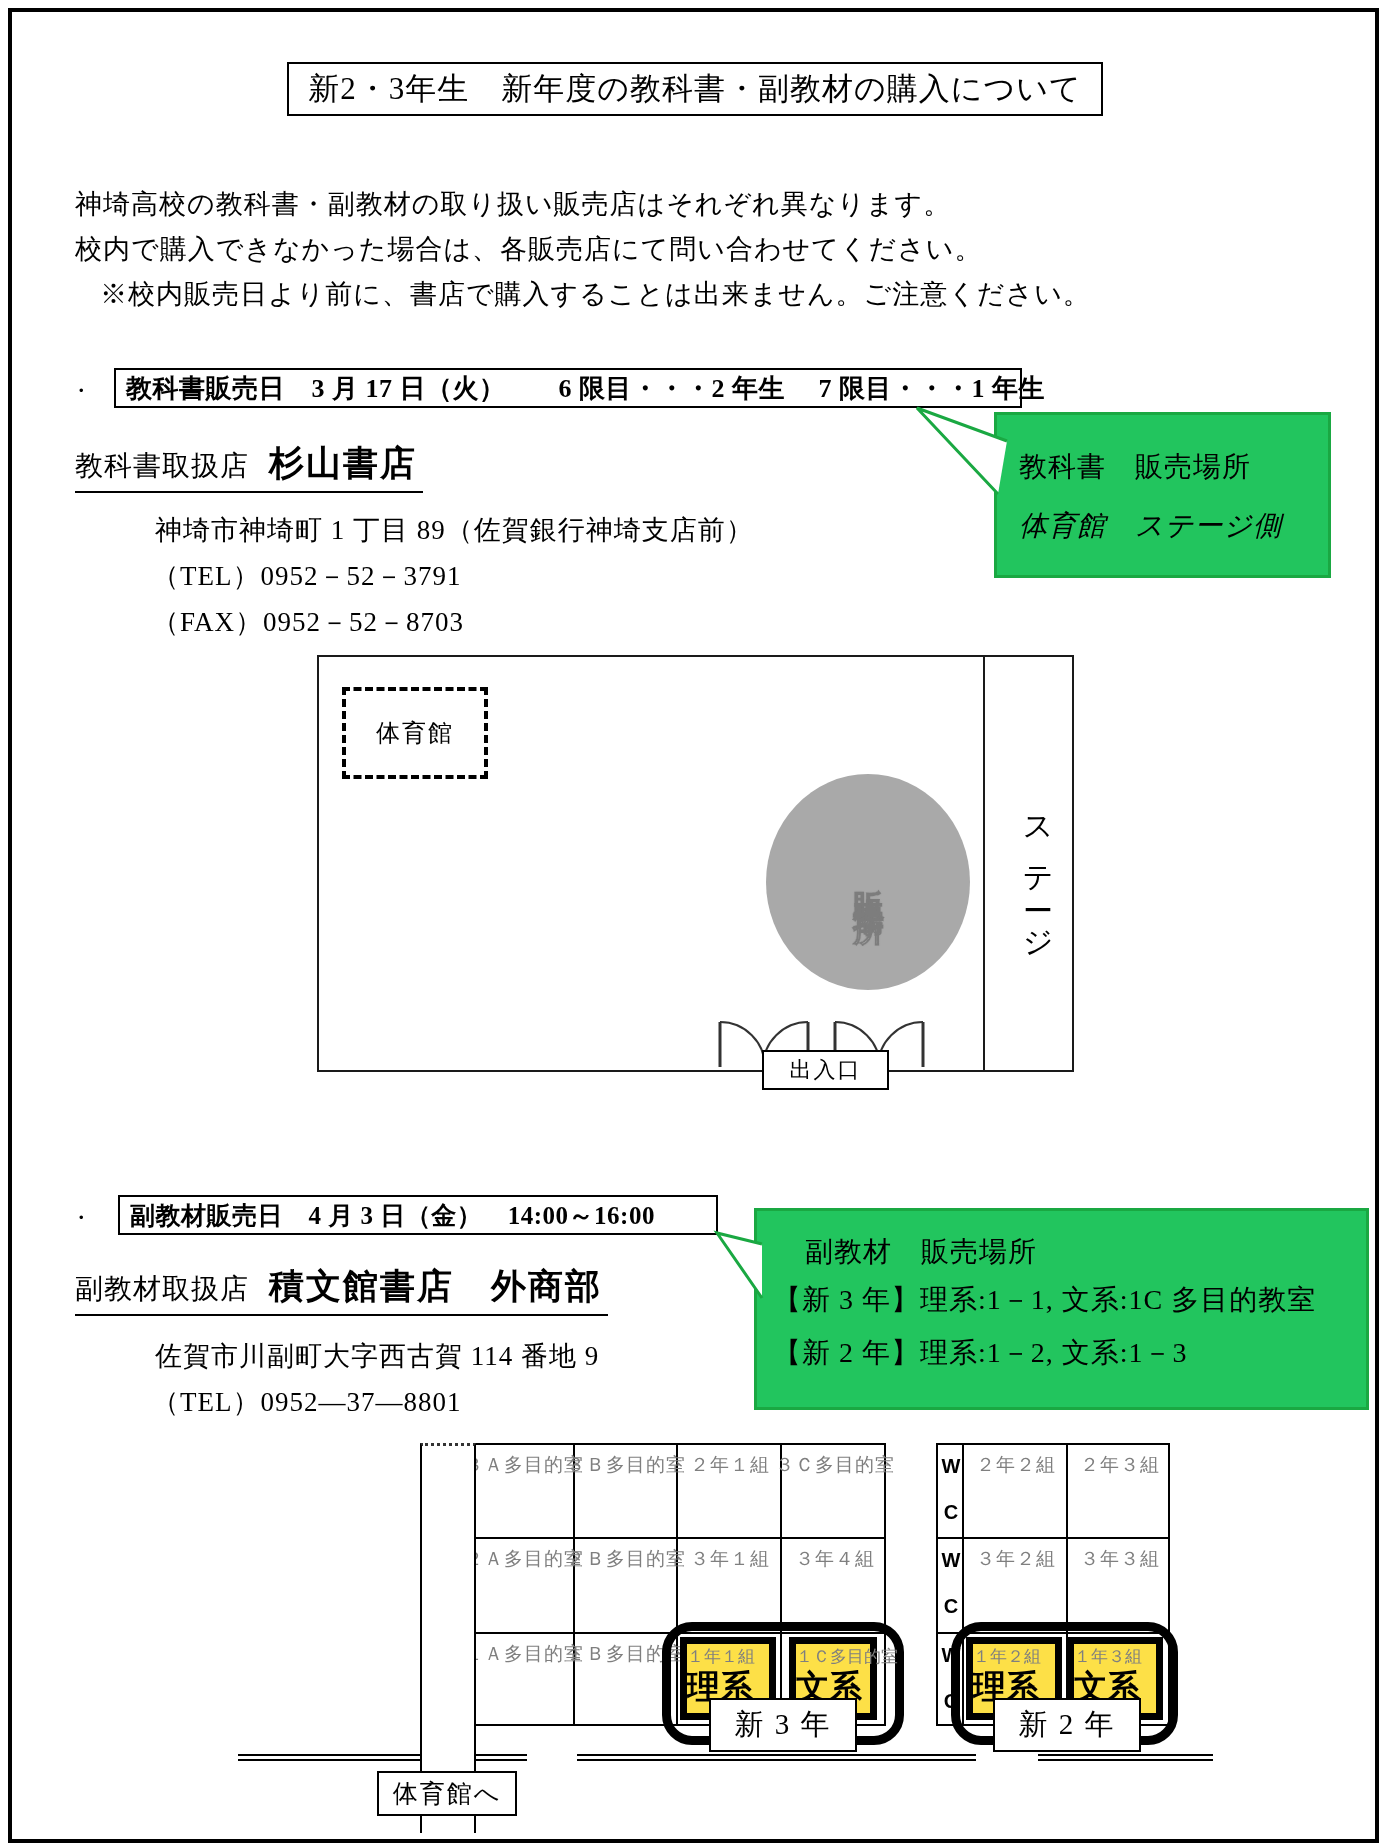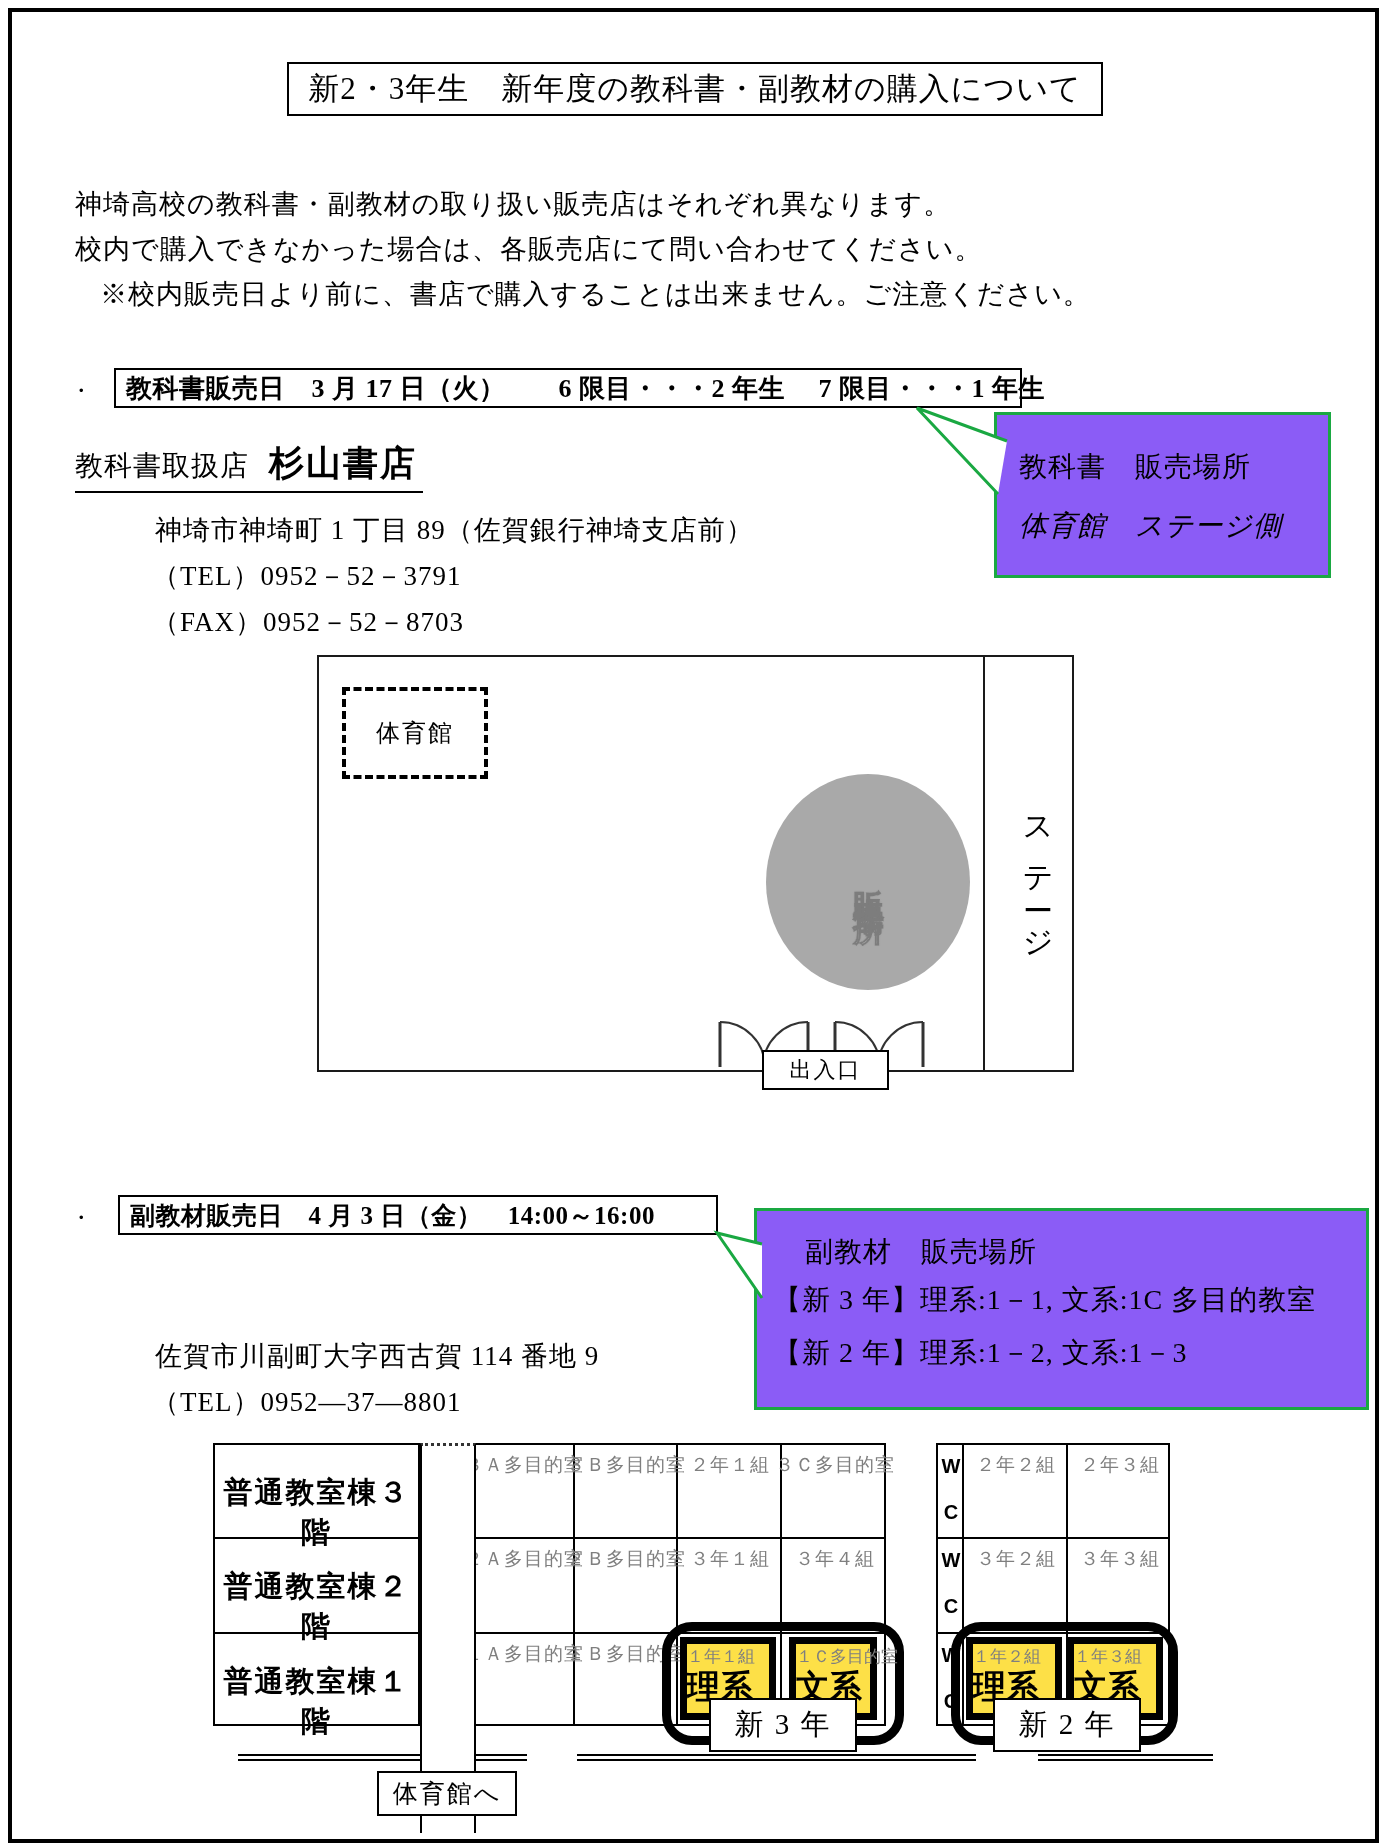--- a/index.html
+++ b/index.html
@@ -16,21 +16,21 @@
     font-size:31px;letter-spacing:1px;}
   .intro{font-size:27px;letter-spacing:1px;}
   .bullet{font-size:22px;}
   .date-box{border:2px solid #000;font-weight:bold;font-size:26px;
     display:flex;align-items:center;padding:0 10px;letter-spacing:0.5px;}
   .store-line{border-bottom:2px solid #000;padding:0 6px 4px 0;white-space:nowrap;}
   .store-label{font-size:28px;letter-spacing:1px;}
   .store-name{font-family:"Liberation Sans","DejaVu Sans",sans-serif;
     font-weight:bold;font-size:35px;margin-left:20px;letter-spacing:2px;}
   .addr{font-size:27px;letter-spacing:1px;}
-  .callout{border:3px solid var(--green);background:#8b5cf6;z-index:1;}
+  .callout{border:3px solid var(--green);background:#22c55e;z-index:1;}
   .callout .cl{position:absolute;font-size:28px;letter-spacing:1px;white-space:nowrap;}
   .tail{z-index:5;}
   
   .gym{left:317px;top:655px;width:753px;height:413px;border:2px solid #1a1a1a;}
   .gym-dashed{left:23px;top:30px;width:138px;height:84px;border:4px dashed #000;
     font-size:24px;letter-spacing:2px;}
   .gym-ellipse{left:447px;top:117px;width:204px;height:216px;border-radius:50%;}
   .v-text{writing-mode:vertical-rl;text-orientation:upright;}
   .spot-label{color:#fff;font-weight:bold;font-size:30px;letter-spacing:8px;
     -webkit-text-stroke:1px #7d7d7d;text-shadow:0 0 2px #8a8a8a;}
@@ -116,40 +116,36 @@
       <path d="M223,8 A45,45 0 0 0 178,53" stroke="#333" stroke-width="2" fill="none"></path>
     </svg>
   </div>
   <div class="abs entrance-box center">
     <span>出入口</span>
   </div>
 
   <div class="abs bullet" style="left:70px;top:1203px;">・</div>
   <div class="abs date-box nowrap" style="left:118px;top:1195px;width:600px;height:40px;box-sizing:border-box;font-size:25px;">副教材販売日　4 月 3 日（金）　14:00～16:00</div>
 
+  <div class="abs store-line" style="left:75px;top:1263px;">
+    <span class="store-label">副教材取扱店</span><span class="store-name">積文館書店　外商部</span>
+  </div>
   <div class="abs addr nowrap" style="left:155px;top:1338px;">佐賀市川副町大字西古賀 114 番地 9</div>
   <div class="abs addr nowrap" style="left:152px;top:1384px;">（TEL）0952—37—8801</div>
 
   <div class="abs callout" style="left:754px;top:1208px;width:615px;height:202px;box-sizing:border-box;">
     <span class="cl" style="left:48px;top:22px;">副教材　販売場所</span>
     <span class="cl" style="left:16px;top:70px;">【新 3 年】理系:1－1, 文系:1C 多目的教室</span>
     <span class="cl" style="left:16px;top:123px;">【新 2 年】理系:1－2, 文系:1－3</span>
   </div>
   <svg class="abs tail" style="left:704px;top:1222px;" width="62" height="82">
     <polygon points="13,11 58,22 58,76" fill="#ffffff" stroke="none"></polygon>
     <path d="M58,22 L13,11 L58,76" fill="none" stroke="#1aa842" stroke-width="3"></path>
   </svg>
 
-  <div class="abs fm-box" style="left:213px;top:1443px;width:207px;height:283px;box-sizing:border-box;">
-    <div class="hline" style="top:92px;"></div>
-    <div class="hline" style="top:187px;"></div>
-    <div class="floor-label" style="top:28px;">普通教室棟３階</div>
-    <div class="floor-label" style="top:122px;">普通教室棟２階</div>
-    <div class="floor-label" style="top:217px;">普通教室棟１階</div>
-  </div>
 
   <div class="abs corridor"></div>
 
   <div class="abs fm-box" style="left:472px;top:1443px;width:414px;height:283px;box-sizing:border-box;">
     <div class="vline" style="left:99px;"></div>
     <div class="vline" style="left:202px;"></div>
     <div class="vline" style="left:306px;"></div>
     <div class="hline" style="top:92px;"></div>
     <div class="hline" style="top:187px;"></div>
     <span class="cell-label" style="left:50px;top:7px;">３Ａ多目的室</span>

